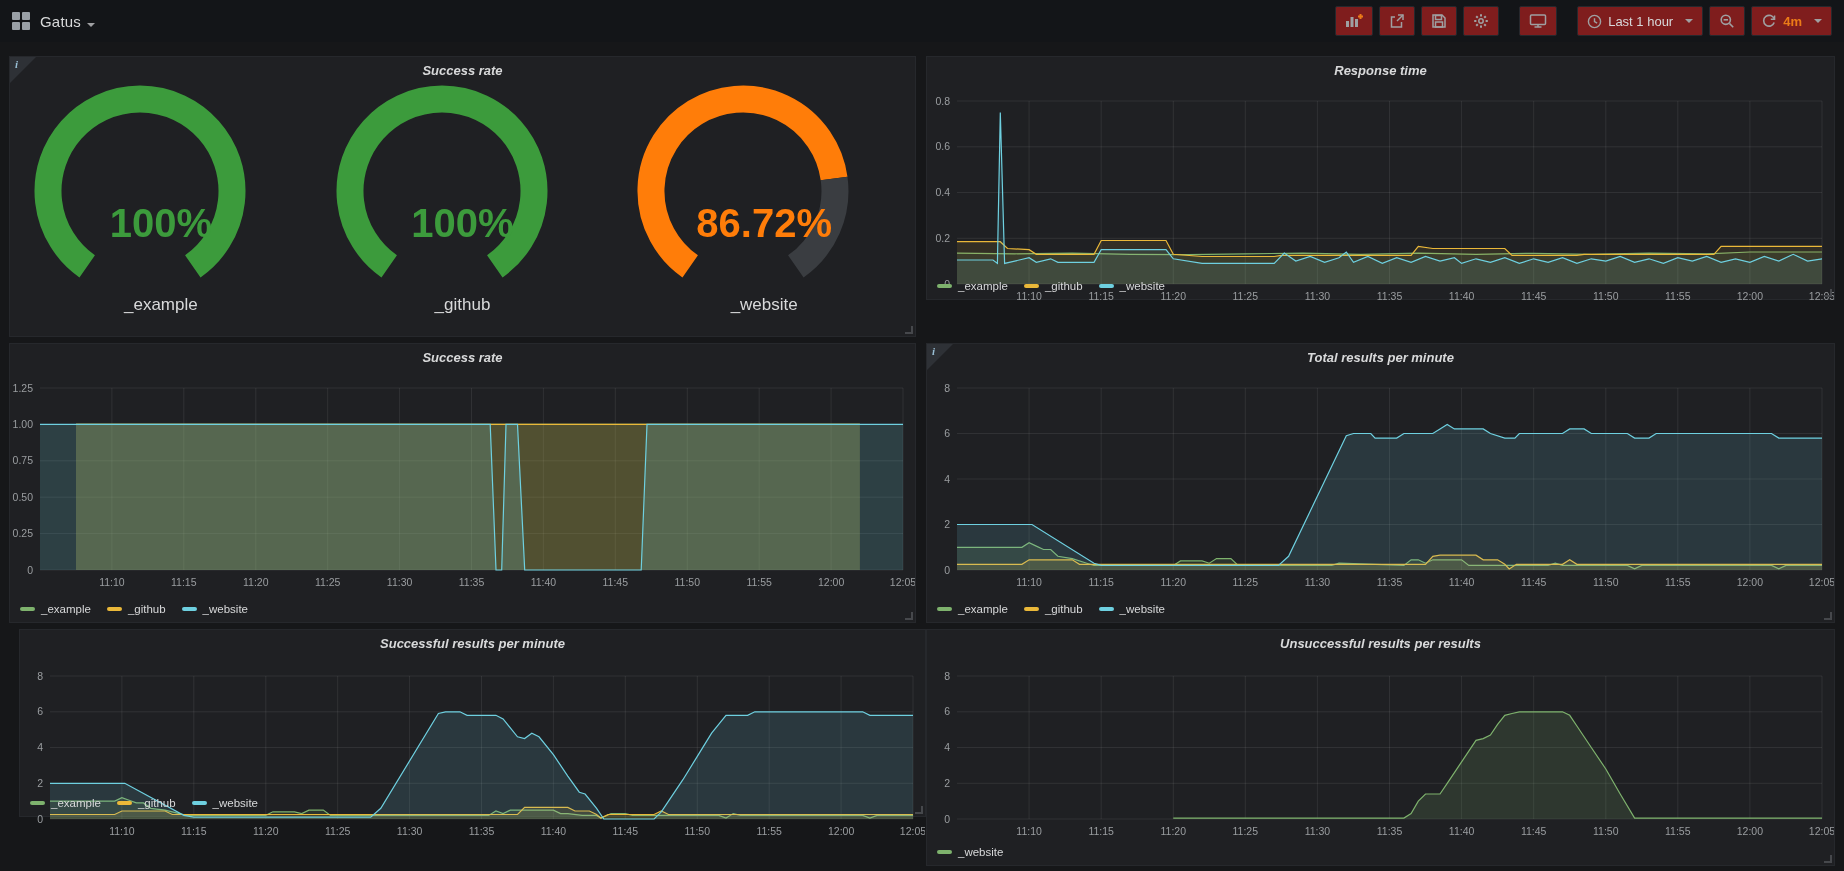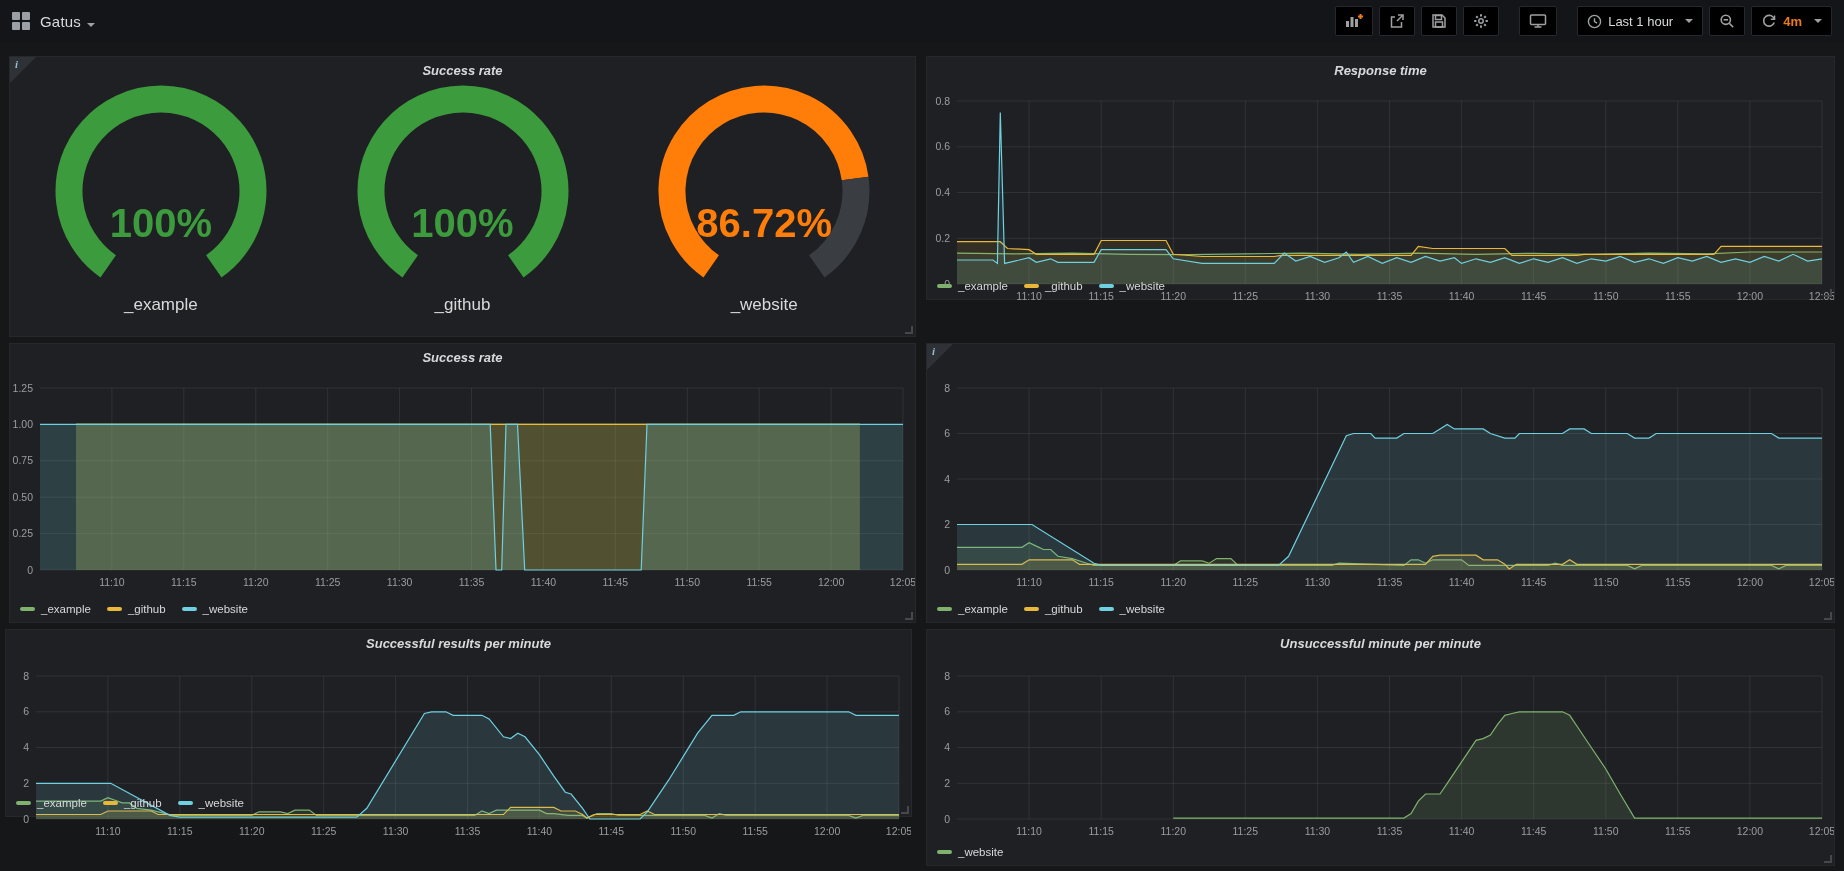--- a/index.html
+++ b/index.html
@@ -8,21 +8,21 @@
   
   .navbar { position:absolute; left:0; top:0; width:1844px; height:42px;
     background:#131518; display:flex; align-items:center; padding:0 12px;text-align:right; }
   .nav-left { display:flex; align-items:center; gap:10px; }
   .logo-grid { display:grid; grid-template-columns:8px 8px; grid-template-rows:8px 8px; gap:2px; cursor:pointer;}
   .logo-grid span { background:#9aa0a6; border-radius:1px; }
   .dash-title { color:#d8d9da; font-size:15px; font-weight:500; letter-spacing:.2px; cursor:pointer; }
   .caret { width:0; height:0; border-left:4px solid transparent; border-right:4px solid transparent;
     border-top:4px solid #9fa0a2; display:inline-block; margin-left:6px; }
   .nav-right { margin-left:auto; display:flex; align-items:center; gap:6px; }
-  .nav-btn { background:#000000; border:1px solid #26282d; border-radius:2px; height:30px;
+  .nav-btn { background:#7f1d1d; border:1px solid #26282d; border-radius:2px; height:30px;
     display:flex; align-items:center; gap:6px; padding:0 9px; cursor:pointer; color:#d8d9da; font-size:13px; }
   .nav-btn svg { display:block; }
   .nav-gap { width:8px; }
   .orange { color:#eb7b18; font-weight:700; }
   
   .panel { position:absolute; background:#1f2023; border:1px solid #26282c; }
   .panel-title { height:26px; display:flex; align-items:center; justify-content:center;
     color:#d8d9da; font-size:13px; font-weight:700; cursor:move;font-style:italic; }
   .chart-host { position:absolute; left:0; right:0; top:26px; bottom:24px; }
   .legend { position:absolute; left:10px; bottom:3px; height:20px; display:flex; align-items:center; gap:16px; }
@@ -32,21 +32,21 @@
   .grid { stroke:rgba(255,255,255,0.08); stroke-width:1; }
   .ax { fill:#9a9da0; font-size:10.5px; font-family:"Liberation Sans",sans-serif; }
   .corner { position:absolute; top:0; left:0; width:0; height:0;
     border-top:26px solid #2e3136; border-right:26px solid transparent; }
   .corner i { position:absolute; top:-25px; left:5px; color:#98bed4; font-size:11px;
     font-family:"Liberation Serif",serif; font-weight:700; font-style:italic; }
   .resize-handle { position:absolute; right:2px; bottom:2px; width:8px; height:8px;
     border-right:2px solid #46484c; border-bottom:2px solid #46484c; cursor:nwse-resize; }
   
   .gauge-row { position:absolute; left:0; right:0; top:26px; bottom:0; display:flex; }
-  .gauge-cell { flex:1; position:relative; display:flex; flex-direction:column; align-items:center; }
+  .gauge-cell { flex:1; position:relative; display:flex; flex-direction:column; }
   .gauge-value { position:absolute; top:118px; width:100%; text-align:center;
     font-size:40px; font-weight:700; }
   .gauge-label { position:absolute; top:212px; width:100%; text-align:center;
     color:#d8d9da; font-size:17px; }
 </style>
 </head>
 <body>
 
 <div class="navbar">
   <div class="nav-left">
@@ -286,20 +286,21 @@
        <span>_website</span>
      </span>
     </div>
   <div class="resize-handle"></div>
 </div>
 
 <div class="panel" style="left:926px; top:343px; width:909px; height:280px;">
   <div class="corner">
       <i>i</i>
     </div>
+  <div class="panel-title">Total results per minute</div>
   <div class="chart-host"><svg width="907" height="228">
         <g>
           <line class="grid" x1="30" y1="200.0" x2="895" y2="200.0"></line>
           <line class="grid" x1="30" y1="154.5" x2="895" y2="154.5"></line>
           <line class="grid" x1="30" y1="109.0" x2="895" y2="109.0"></line>
           <line class="grid" x1="30" y1="63.5" x2="895" y2="63.5"></line>
           <line class="grid" x1="30" y1="18.0" x2="895" y2="18.0"></line>
           <line class="grid" x1="102.1" y1="18.0" x2="102.1" y2="200.0"></line>
           <line class="grid" x1="174.2" y1="18.0" x2="174.2" y2="200.0"></line>
           <line class="grid" x1="246.3" y1="18.0" x2="246.3" y2="200.0"></line>
@@ -349,21 +350,21 @@
        <span>_github</span>
      </span>
       <span class="li">
        <span class="sw" style="background:#6ed0e0"></span>
        <span>_website</span>
      </span>
     </div>
   <div class="resize-handle"></div>
 </div>
 
-<div class="panel" style="left:5px; top:629px; width:907px; height:188px;">
+<div class="panel" style="left:19px; top:629px; width:907px; height:188px;">
   <div class="panel-title">Successful results per minute</div>
   <div class="chart-host"><svg width="905" height="185">
         <g>
           <line class="grid" x1="30" y1="163.0" x2="893" y2="163.0"></line>
           <line class="grid" x1="30" y1="127.3" x2="893" y2="127.3"></line>
           <line class="grid" x1="30" y1="91.5" x2="893" y2="91.5"></line>
           <line class="grid" x1="30" y1="55.8" x2="893" y2="55.8"></line>
           <line class="grid" x1="30" y1="20.0" x2="893" y2="20.0"></line>
           <line class="grid" x1="101.9" y1="20.0" x2="101.9" y2="163.0"></line>
           <line class="grid" x1="173.8" y1="20.0" x2="173.8" y2="163.0"></line>
@@ -415,21 +416,21 @@
      </span>
       <span class="li">
        <span class="sw" style="background:#6ed0e0"></span>
        <span>_website</span>
      </span>
     </div>
   <div class="resize-handle"></div>
 </div>
 
 <div class="panel" style="left:926px; top:629px; width:909px; height:237px;">
-  <div class="panel-title">Unsuccessful minute per minute</div>
+  <div class="panel-title">Unsuccessful results per results</div>
   <div class="chart-host"><svg width="907" height="185">
         <g>
           <line class="grid" x1="30" y1="163.0" x2="895" y2="163.0"></line>
           <line class="grid" x1="30" y1="127.3" x2="895" y2="127.3"></line>
           <line class="grid" x1="30" y1="91.5" x2="895" y2="91.5"></line>
           <line class="grid" x1="30" y1="55.8" x2="895" y2="55.8"></line>
           <line class="grid" x1="30" y1="20.0" x2="895" y2="20.0"></line>
           <line class="grid" x1="102.1" y1="20.0" x2="102.1" y2="163.0"></line>
           <line class="grid" x1="174.2" y1="20.0" x2="174.2" y2="163.0"></line>
           <line class="grid" x1="246.3" y1="20.0" x2="246.3" y2="163.0"></line>

